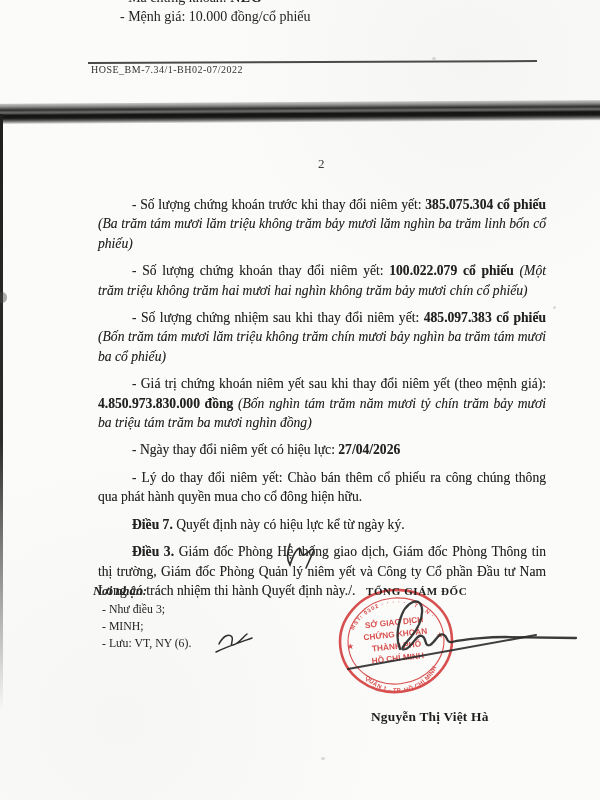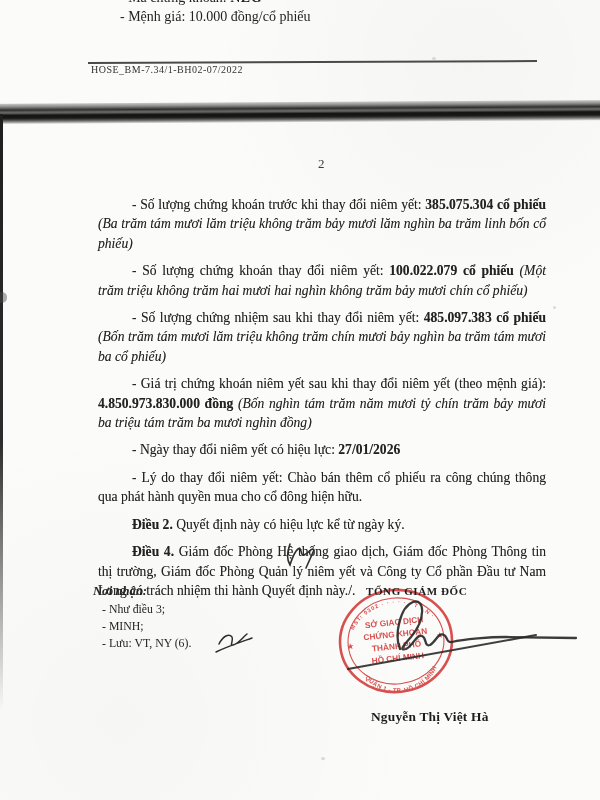--- a/index.html
+++ b/index.html
@@ -74,24 +74,24 @@
   <div class="speck" style="left:553px;top:306px;width:3px;height:3px;"></div>
   <div class="speck" style="left:321px;top:757px;width:4px;height:3px;"></div>
 
   <div class="page-num">2</div>
 
   <div class="doc-body" id="doc-body">
       <p class="para"><span class="r-n">- Số lượng chứng khoán trước khi thay đổi niêm yết: </span><span class="r-b">385.075.304 cổ phiếu </span><span class="r-i">(Ba trăm tám mươi lăm triệu không trăm bảy mươi lăm nghìn ba trăm linh bốn cổ phiếu)</span></p>
       <p class="para"><span class="r-n">- Số lượng chứng khoán thay đổi niêm yết: </span><span class="r-b">100.022.079 cổ phiếu </span><span class="r-i">(Một trăm triệu không trăm hai mươi hai nghìn không trăm bảy mươi chín cổ phiếu)</span></p>
       <p class="para"><span class="r-n">- Số lượng chứng nhiệm sau khi thay đổi niêm yết: </span><span class="r-b">485.097.383 cổ phiếu </span><span class="r-i">(Bốn trăm tám mươi lăm triệu không trăm chín mươi bảy nghìn ba trăm tám mươi ba cổ phiếu)</span></p>
       <p class="para"><span class="r-n">- Giá trị chứng khoán niêm yết sau khi thay đổi niêm yết (theo mệnh giá): </span><span class="r-b">4.850.973.830.000 đồng </span><span class="r-i">(Bốn nghìn tám trăm năm mươi tỷ chín trăm bảy mươi ba triệu tám trăm ba mươi nghìn đồng)</span></p>
-      <p class="para"><span class="r-n">- Ngày thay đổi niêm yết có hiệu lực: </span><span class="r-b">27/01/2026</span></p>
+      <p class="para"><span class="r-n">- Ngày thay đổi niêm yết có hiệu lực: </span><span class="r-b">27/04/2026</span></p>
       <p class="para"><span class="r-n">- Lý do thay đổi niêm yết: Chào bán thêm cổ phiếu ra công chúng thông qua phát hành quyền mua cho cổ đông hiện hữu.</span></p>
-      <p class="para section"><span class="r-b">Điều 2. </span><span class="r-n">Quyết định này có hiệu lực kể từ ngày ký.</span></p>
-      <p class="para section"><span class="r-b">Điều 4. </span><span class="r-n">Giám đốc Phòng Hệ thống giao dịch, Giám đốc Phòng Thông tin thị trường, Giám đốc Phòng Quản lý niêm yết và Công ty Cổ phần Đầu tư Nam Long có trách nhiệm thi hành Quyết định này./.</span></p>
+      <p class="para section"><span class="r-b">Điều 7. </span><span class="r-n">Quyết định này có hiệu lực kể từ ngày ký.</span></p>
+      <p class="para section"><span class="r-b">Điều 3. </span><span class="r-n">Giám đốc Phòng Hệ thống giao dịch, Giám đốc Phòng Thông tin thị trường, Giám đốc Phòng Quản lý niêm yết và Công ty Cổ phần Đầu tư Nam Long có trách nhiệm thi hành Quyết định này./.</span></p>
     </div>
 
   <svg class="initial-svg" style="left:284px;top:540px;" width="34" height="30" viewBox="0 0 34 30">
     <path d="M 6,4 C 3,12 3,20 6,25 C 8,19 10,12 14,9 C 18,6 16,16 20,15 C 25,13 28,7 30,10 L 22,28" fill="none" stroke="#2e2e2e" stroke-width="1.6" stroke-linecap="round"></path>
   </svg>
 
   <div class="recipients">
     <p class="recipients-title">Nơi nhận:</p>
     <div id="recipients-list">
         <div class="recipient">- Như điều 3;</div>

